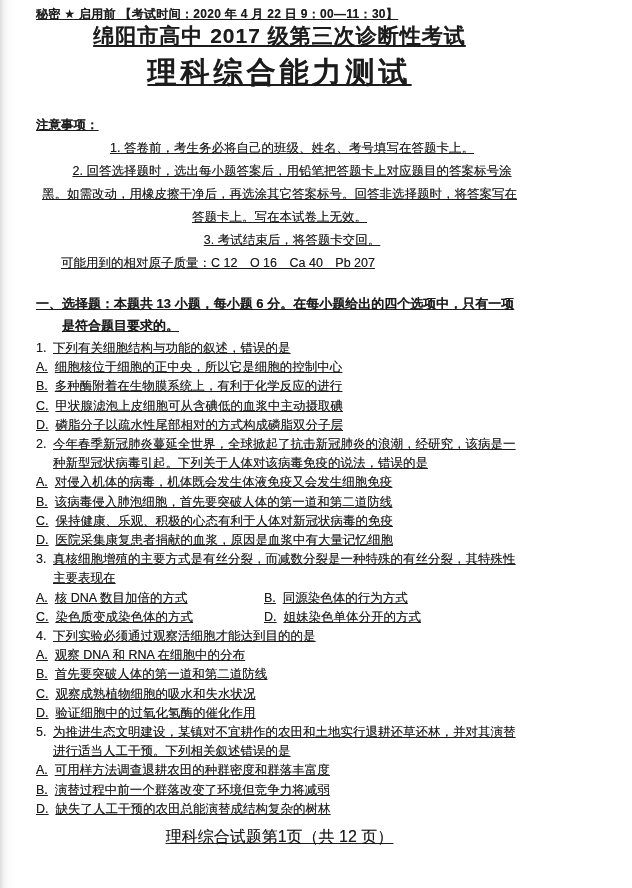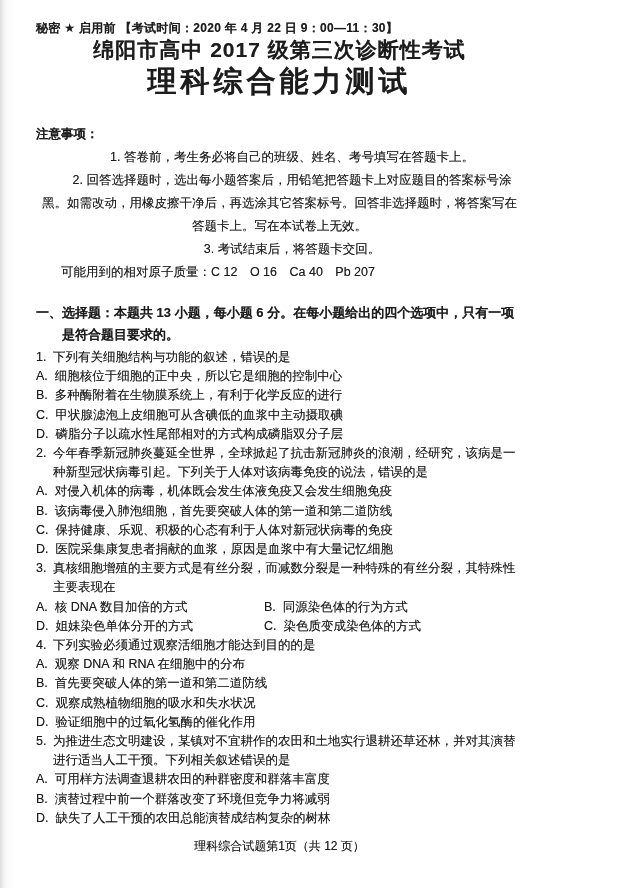--- a/index.html
+++ b/index.html
@@ -10,38 +10,40 @@
     color: #1c1c1c;
   }
   .page {
     position: relative;
     width: 632px; height: 888px;
     overflow: hidden;
     background: linear-gradient(90deg, #dedede 0px, #f3f3f3 4px, #fdfdfd 9px, #ffffff 16px);
   }
   .content {
     position: absolute;
-    left: 36px; top: 20px;
+    left: 36px; top: 6px;
     width: 487px;
     text-shadow: 0 0 0.5px rgba(25,25,25,0.55);
+    text-decoration: underline;
   }
   .header-line {
     font-size: 12px;
     font-weight: bold;
     letter-spacing: 0.3px;
     line-height: 17px;
   }
   .title1 {
     text-align: center;
     font-size: 21px;
     font-weight: bold;
     letter-spacing: 1px;
     line-height: 26px;
   }
   .title2 {
+    margin-top: 5px;
     text-align: center;
     font-size: 29px;
     font-weight: bold;
     letter-spacing: 4px;
     line-height: 36px;
   }
   .notice {
     margin-top: 24px;
     font-size: 12.5px;
     line-height: 23px;
@@ -67,21 +69,21 @@
   .q-options { }
   .opt { white-space: normal; }
   .opt-label { margin-right: 7px; }
   .two-col {
     display: grid;
     grid-template-columns: 228px 1fr;
   }
   .footer {
     margin-top: 10px;
     text-align: center;
-    font-size: 12px;
+    font-size: 16px;
     line-height: 16px;
   }
 </style>
 </head>
 <body>
 
 <div class="page">
   <div class="content">
 
     <div class="header-line">秘密 ★ 启用前 【考试时间：2020 年 4 月 22 日 9：00—11：30】</div>
@@ -128,22 +130,22 @@
       </div>
 
       <div class="question">
         <div class="q-stem">
           <span class="q-num">3.</span>
           <span>真核细胞增殖的主要方式是有丝分裂，而减数分裂是一种特殊的有丝分裂，其特殊性主要表现在</span>
         </div>
         <div class="q-options two-col">
           <div class="opt"><span class="opt-label">A.</span><span>核 DNA 数目加倍的方式</span></div>
           <div class="opt"><span class="opt-label">B.</span><span>同源染色体的行为方式</span></div>
+          <div class="opt"><span class="opt-label">C.</span><span>染色质变成染色体的方式</span></div>
           <div class="opt"><span class="opt-label">D.</span><span>姐妹染色单体分开的方式</span></div>
-          <div class="opt"><span class="opt-label">C.</span><span>染色质变成染色体的方式</span></div>
         </div>
       </div>
 
       <div class="question">
         <div class="q-stem">
           <span class="q-num">4.</span>
           <span>下列实验必须通过观察活细胞才能达到目的的是</span>
         </div>
         <div class="q-options">
           <div class="opt"><span class="opt-label">A.</span><span>观察 DNA 和 RNA 在细胞中的分布</span></div>

